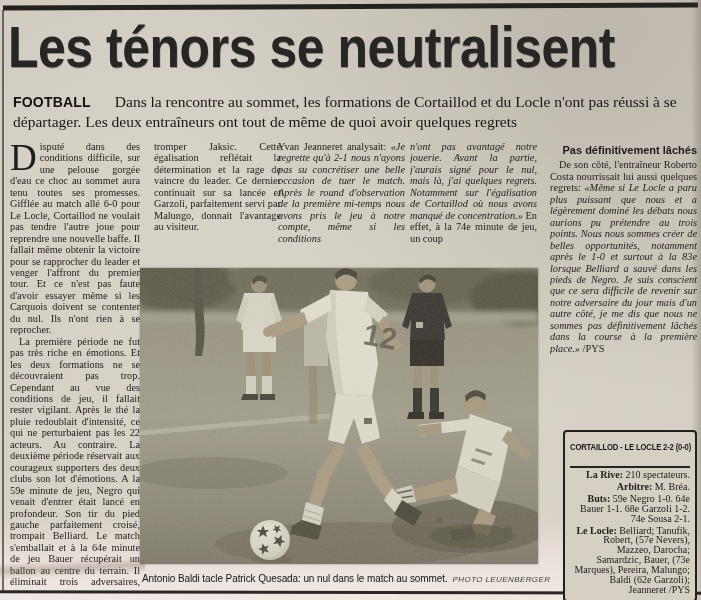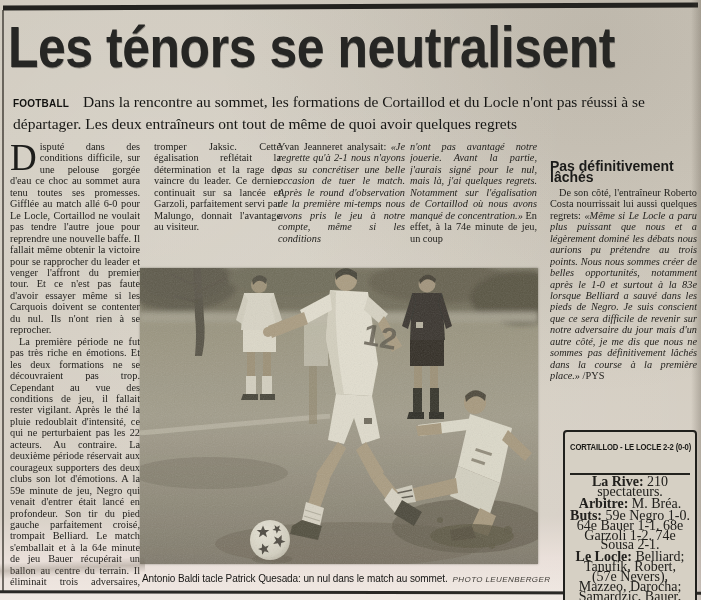--- a/index.html
+++ b/index.html
@@ -20,46 +20,46 @@
     background:linear-gradient(180deg,transparent,rgba(110,100,85,0.30) 50%,transparent);}
 
   .headline{
     position:absolute;left:8px;top:14px;margin:0;white-space:nowrap;
     font-family:"Liberation Sans",sans-serif;font-weight:900;
     font-size:58px;line-height:66px;letter-spacing:-0.5px;color:#262624;
     transform:scaleX(0.86);transform-origin:left top;
     text-shadow:0.5px 0.5px 0 rgba(40,38,34,0.4);
   }
   .standfirst{position:absolute;left:13px;top:92px;width:684px;margin:0;font-size:15.5px;line-height:20px;color:#171715;}
-  .kicker{font-family:"Liberation Sans",sans-serif;font-weight:bold;font-size:10px;letter-spacing:0.2px;margin-right:14px;color:#121210;}
+  .kicker{font-family:"Liberation Sans",sans-serif;font-weight:bold;font-size:14px;letter-spacing:0.2px;margin-right:24px;color:#121210;}
 
   .col{position:absolute;top:141px;text-align:justify;font-size:10.3px;line-height:11.45px;color:#23221f;overflow:hidden;}
   .col p{margin:0;}
   .col .indent{text-indent:9px;}
   .col1{left:10px;width:130px;height:448px;}
   .col2{left:154px;width:127px;height:126px;}
   .col3{left:278px;width:127px;height:126px;}
   .col4{left:410px;width:127px;height:126px;}
   .col5{left:550px;width:147px;height:289px;}
   .q{font-style:italic;}
   .dropcap{float:left;font-size:37px;line-height:30px;padding:2px 3px 0 0;color:#1d1d1b;}
-  .crosshead{margin:20px 0 3px;font-family:"Liberation Sans",sans-serif;font-weight:bold;font-size:14px;text-align:left;color:#1b1b19;}
+  .crosshead{margin:4px 0 3px;font-family:"Liberation Sans",sans-serif;font-weight:bold;font-size:11px;text-align:right;color:#1b1b19;}
 
   .photo{position:absolute;left:140px;top:268px;width:398px;height:296px;margin:0;background:#979384;box-shadow:0 0 2px rgba(60,55,45,0.5);}
   .photo svg{display:block;}
 
   .caption{position:absolute;left:142px;top:568px;width:440px;margin:0;white-space:nowrap;font-family:"Liberation Sans",sans-serif;}
   .cap-text{font-weight:normal;font-size:10px;letter-spacing:-0.1px;color:#151513;}
   .credit{font-style:italic;font-size:8px;color:#3f3c37;margin-left:5px;letter-spacing:0.4px;}
 
   .matchbox{position:absolute;left:563px;top:430px;width:134px;box-sizing:border-box;z-index:2;
     border:2px solid #20201d;border-radius:4px;background:#d6d0c4;padding:4px 5px 5px;}
-  .mb-title{margin:0 0 2px;border-bottom:2px solid #23231f;padding-bottom:19px;white-space:nowrap;}
+  .mb-title{margin:0 0 2px;border-bottom:2px solid #23231f;padding-bottom:12px;white-space:nowrap;}
   .mb-title span{display:inline-block;font-family:"Liberation Sans",sans-serif;font-weight:bold;font-size:9.6px;letter-spacing:-0.2px;color:#1a1a17;transform:scaleX(0.80);transform-origin:left;}
-  .mb-line{margin:2px 0 0;font-size:14px;line-height:9.9px;color:#21201d;text-align:center;}
+  .mb-line{margin:2px 0 0;font-size:10px;line-height:9.9px;color:#21201d;text-align:right;}
 </style>
 </head>
 <body>
 
 <div class="paper">
 
   <div class="top-rule"></div>
   <div class="left-rule"></div>
   <div class="right-shade"></div>
 

